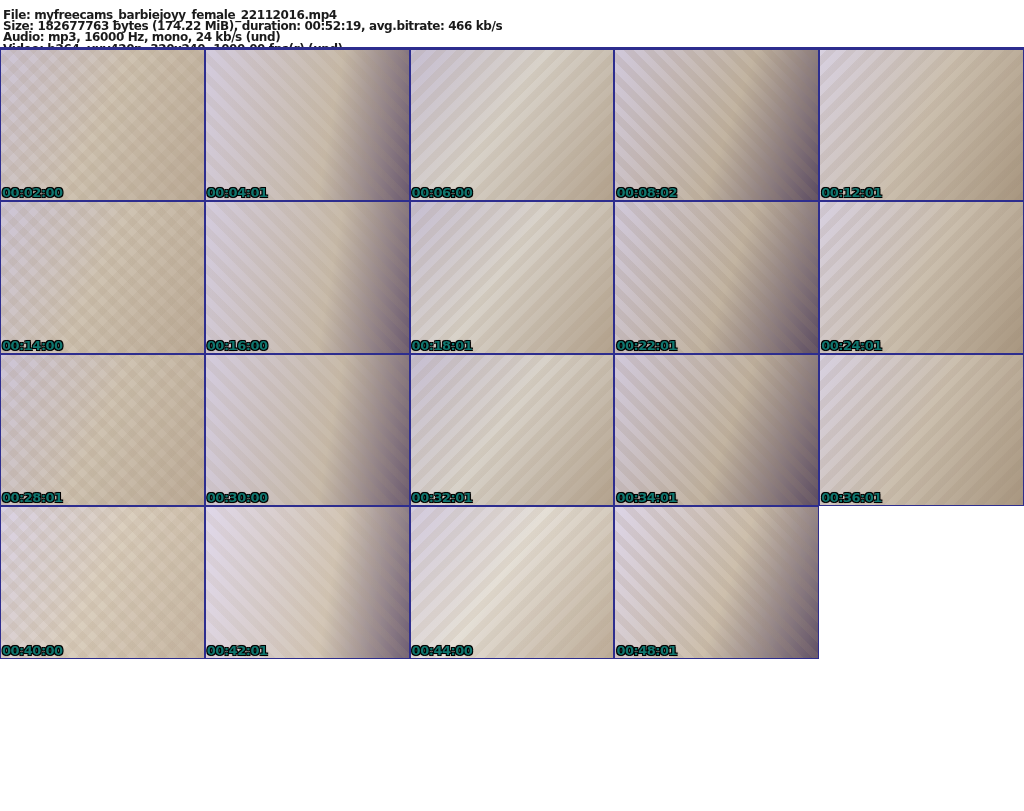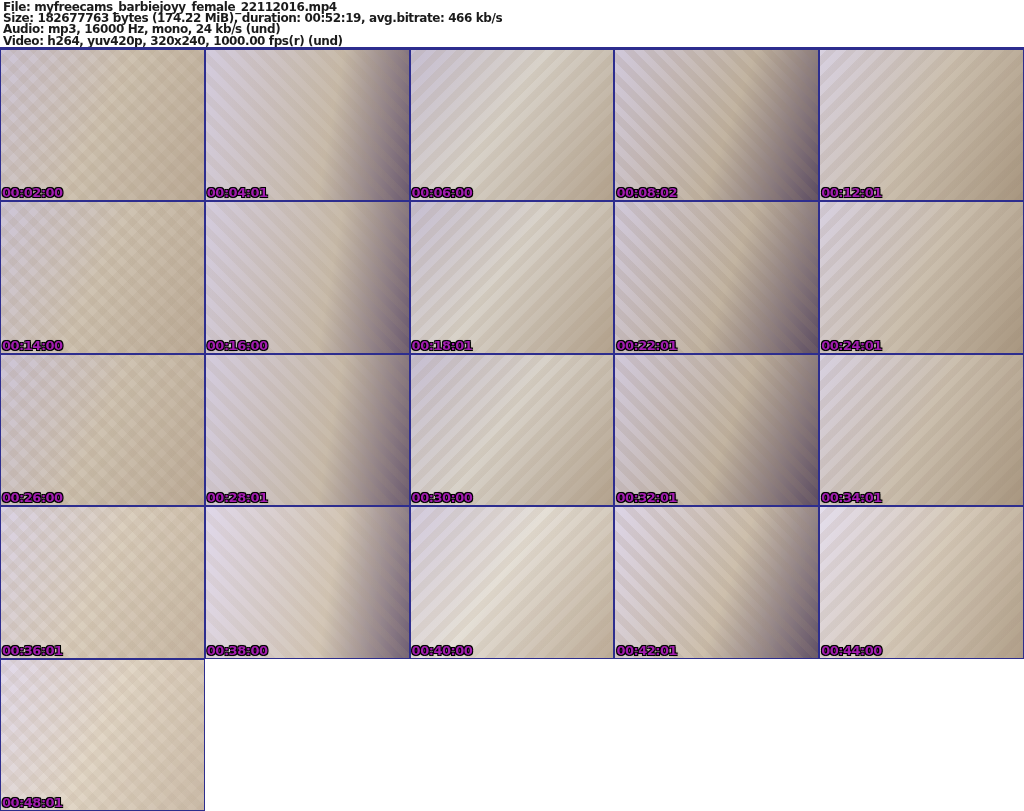--- a/index.html
+++ b/index.html
@@ -14,21 +14,21 @@
   .sheet {
     width: 1024px;
     height: 811px;
     display: flex;
     flex-direction: column;
   }
   
   .header {
     box-sizing: border-box;
     height: 47px;
-    padding: 2px 3px 0 3px;
+    padding: 10px 3px 0 3px;
     background: #ffffff;
     color: #1b1b1b;
     font-size: 12px;
     font-weight: bold;
     line-height: 11.2px;
     letter-spacing: -0.4px;
     white-space: nowrap;
   }
   
   .grid {
@@ -79,21 +79,21 @@
   }
   .cell:nth-child(n+21) .ph {
     filter: brightness(1.1) saturate(0.85);
   }
   .ts {
     position: absolute;
     left: 1px;
     bottom: 0px;
     font-size: 13px;
     font-weight: bold;
-    color: #a21caf;
+    color: #0f766e;
     letter-spacing: -0.5px;
     text-shadow:
       -1px -1px 0 #000, 1px -1px 0 #000,
       -1px  1px 0 #000, 1px  1px 0 #000,
       0 0 2px #000;
   }
 </style>
 </head>
 <body>
 
@@ -150,24 +150,20 @@
   <div class="cell">
     <div class="ph"></div>
     <span class="ts">00:22:01</span>
   </div>
 
   <div class="cell">
     <div class="ph"></div>
     <span class="ts">00:24:01</span>
   </div>
 
-  <div class="cell">
-    <div class="ph"></div>
-    <span class="ts">00:26:00</span>
-  </div>
 
   <div class="cell">
     <div class="ph"></div>
     <span class="ts">00:28:01</span>
   </div>
 
   <div class="cell">
     <div class="ph"></div>
     <span class="ts">00:30:00</span>
   </div>
@@ -180,24 +176,20 @@
   <div class="cell">
     <div class="ph"></div>
     <span class="ts">00:34:01</span>
   </div>
 
   <div class="cell">
     <div class="ph"></div>
     <span class="ts">00:36:01</span>
   </div>
 
-  <div class="cell">
-    <div class="ph"></div>
-    <span class="ts">00:38:00</span>
-  </div>
 
   <div class="cell">
     <div class="ph"></div>
     <span class="ts">00:40:00</span>
   </div>
 
   <div class="cell">
     <div class="ph"></div>
     <span class="ts">00:42:01</span>
   </div>

